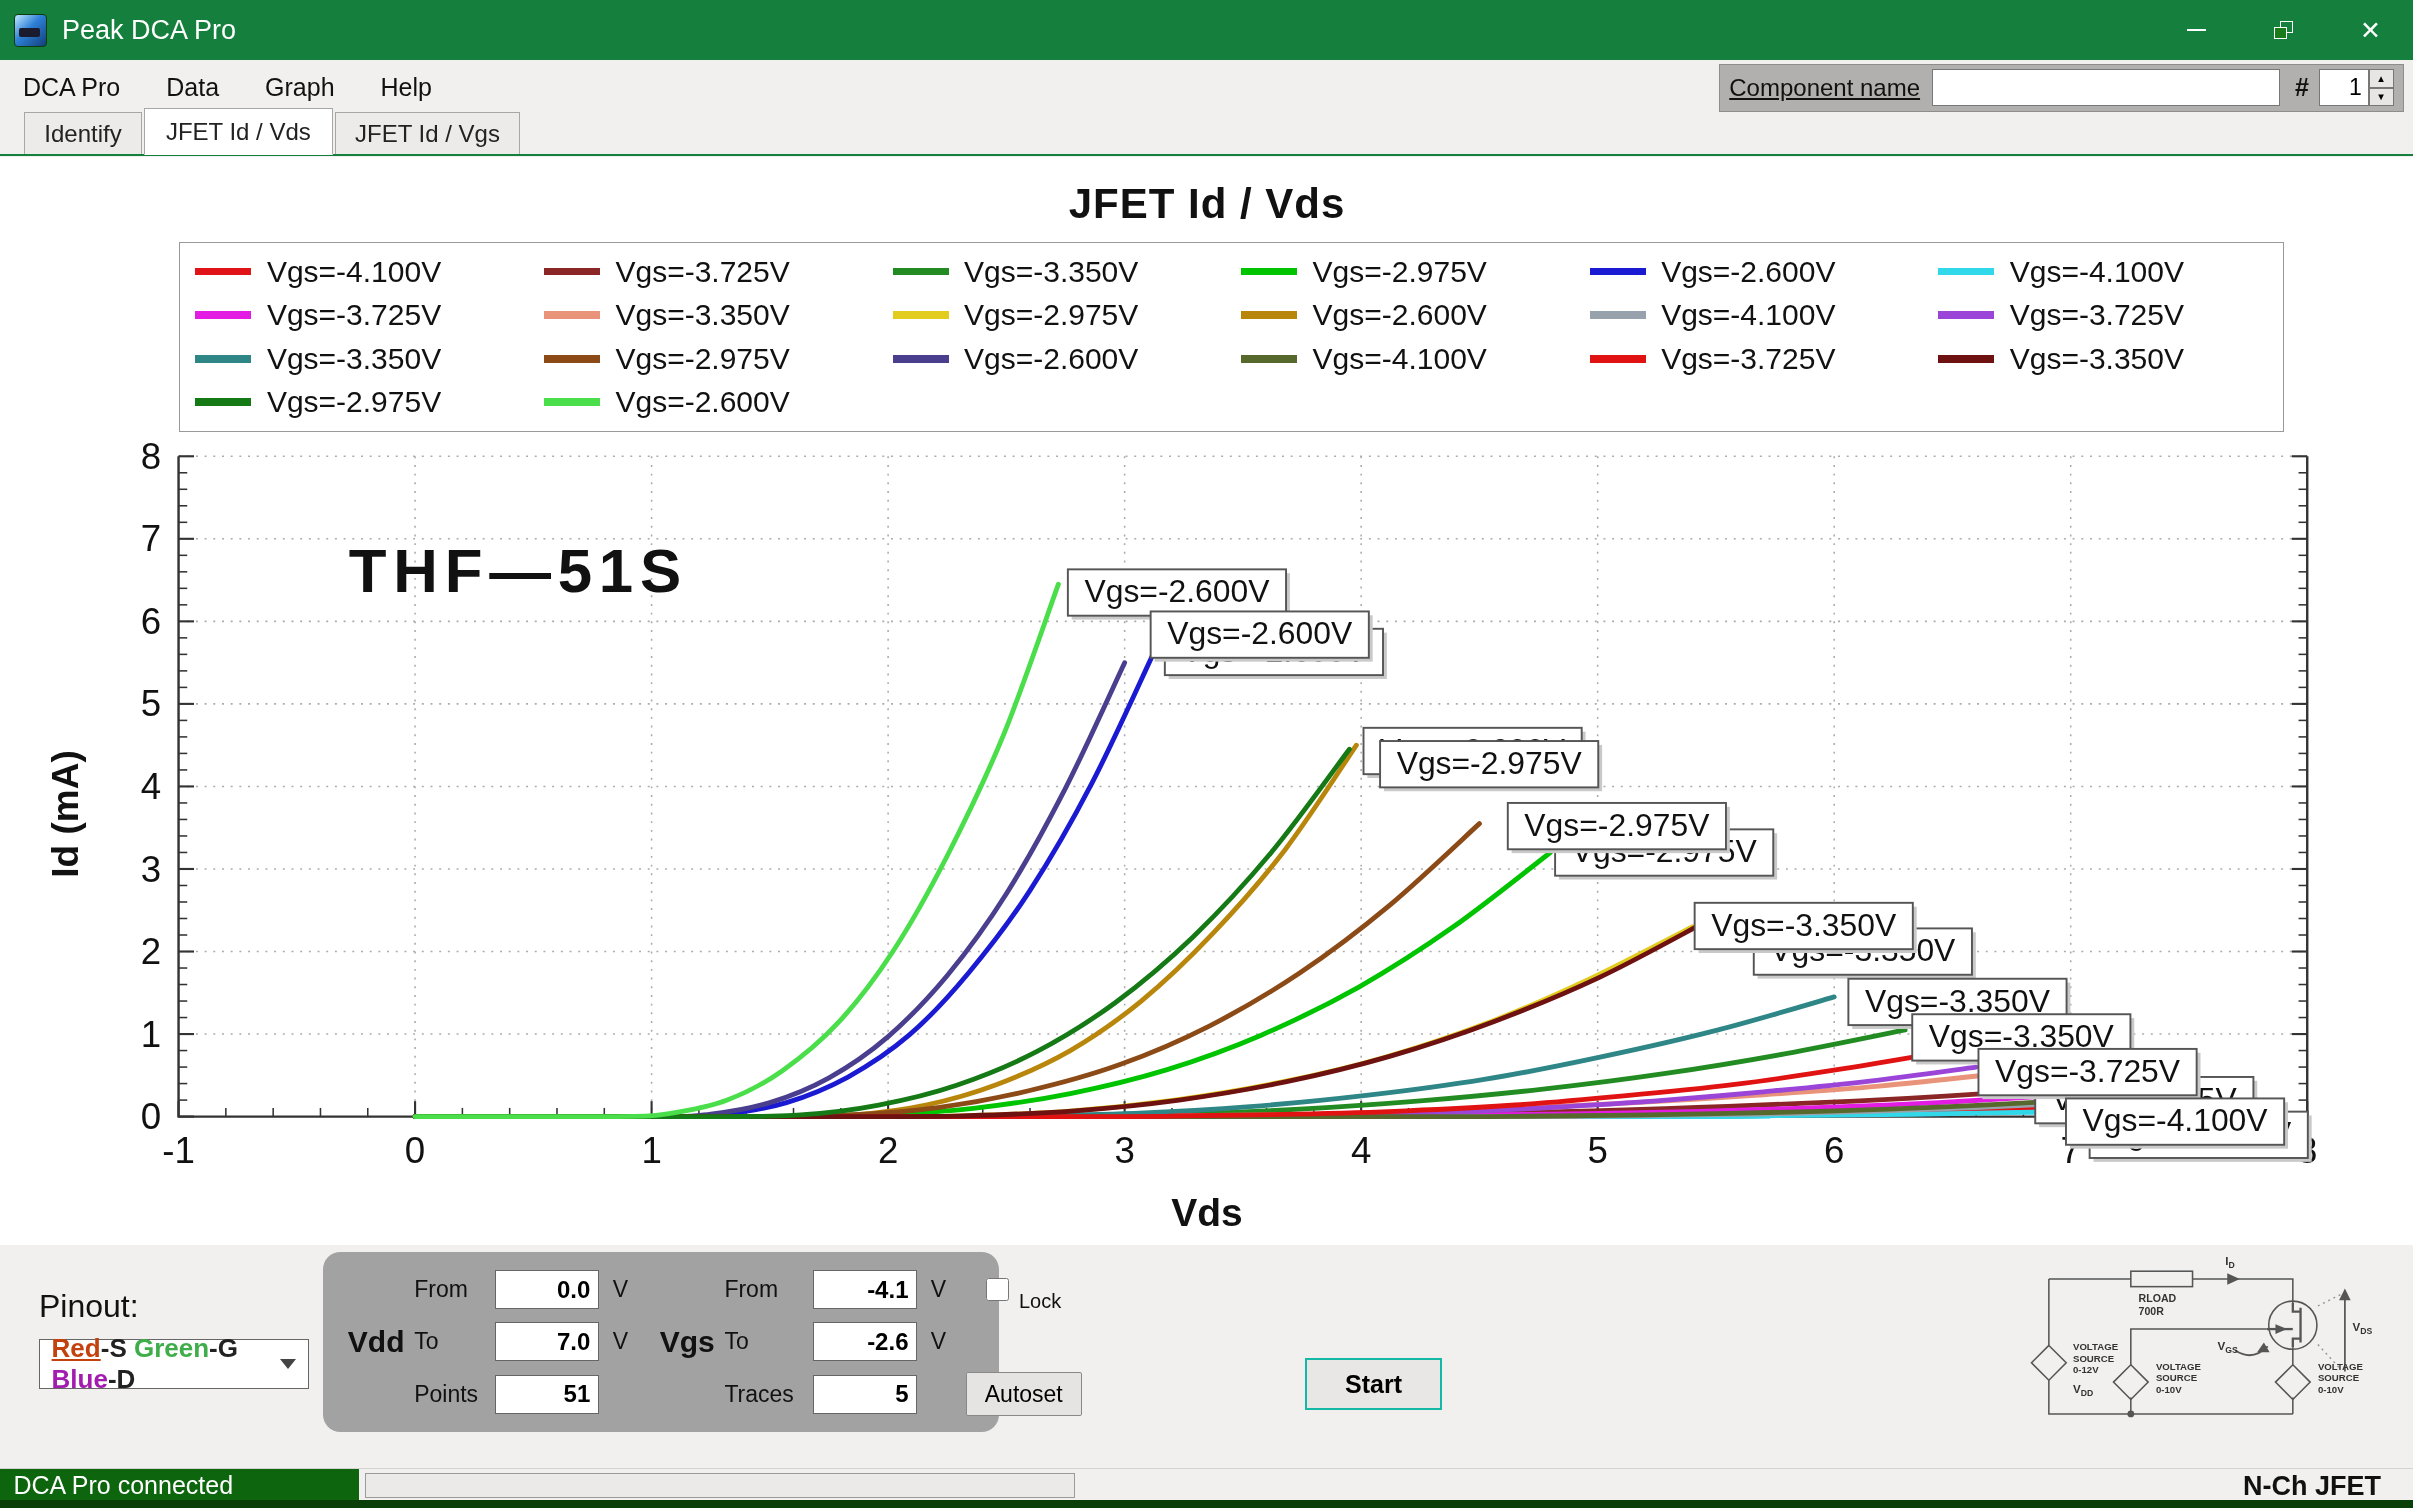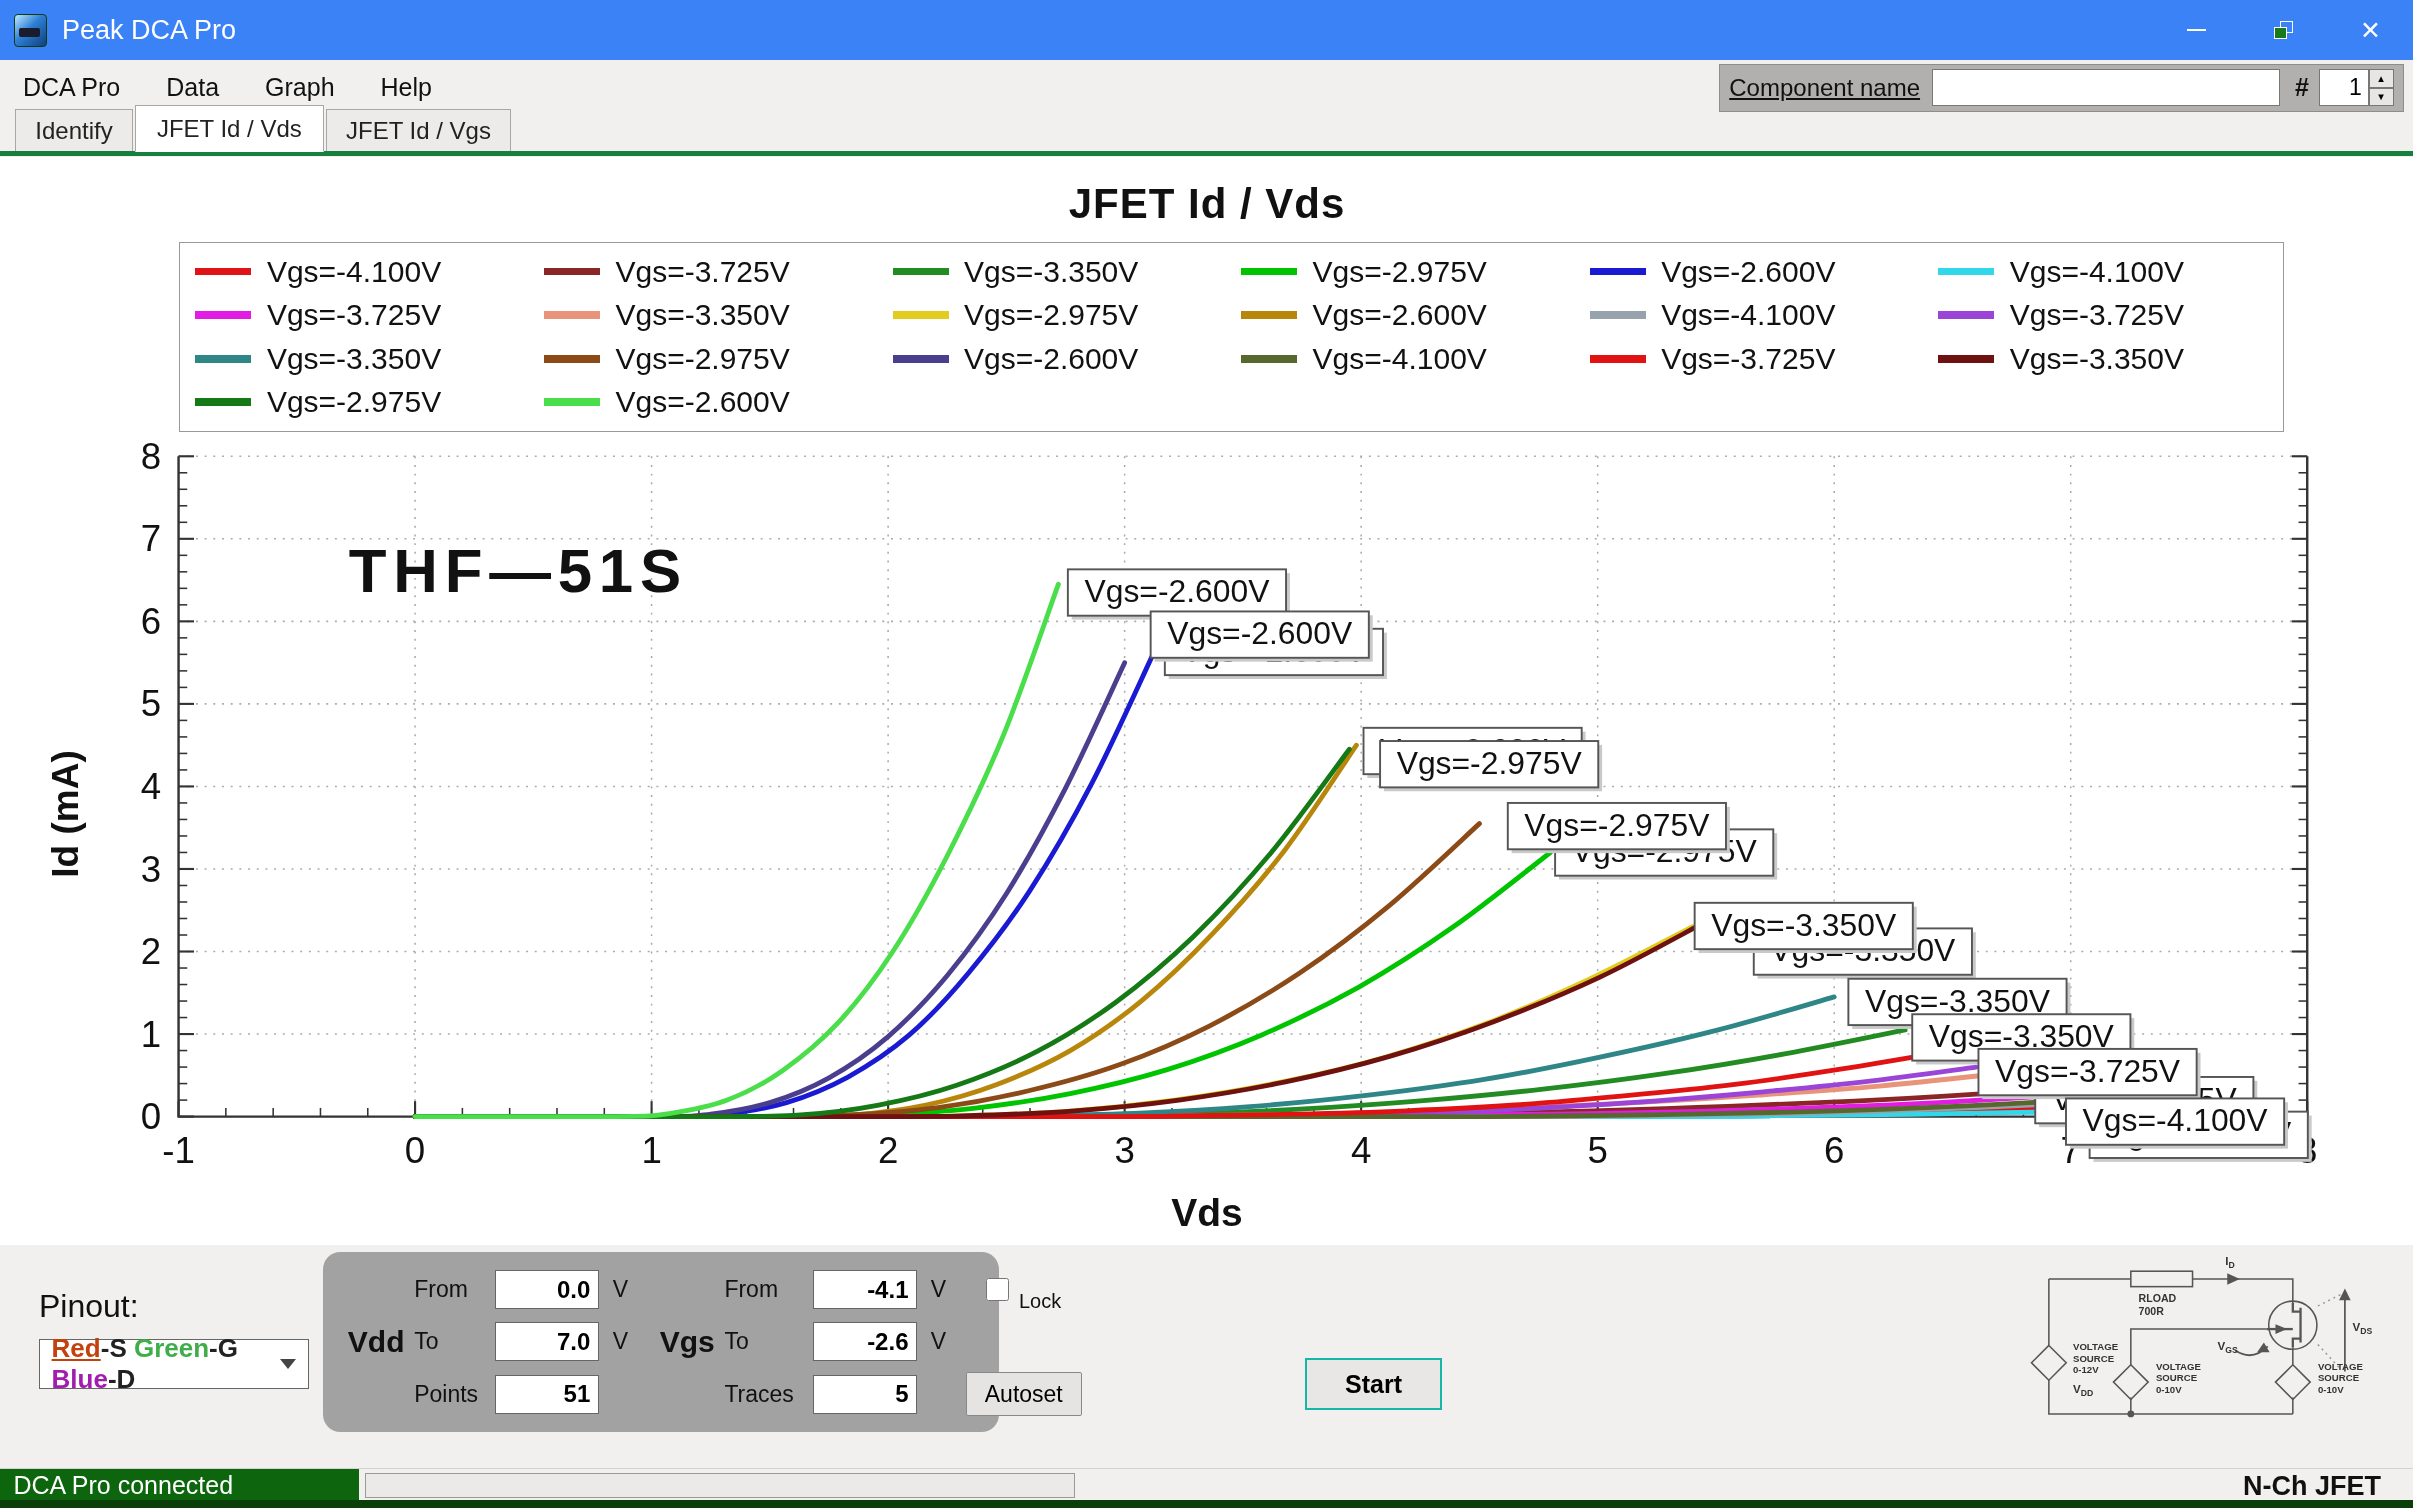--- a/index.html
+++ b/index.html
@@ -2,21 +2,21 @@
 <html><head>
 <meta charset="utf-8">
 <style>
   * { box-sizing: border-box; margin: 0; padding: 0; }
   html,body { background:#444; }
   .app {
     position:relative; width:2414px; height:1508px; overflow:hidden;
     background:#f1f0ee; font-family:"Liberation Sans", sans-serif; color:#111;
   }
   
-  .titlebar { position:absolute; top:0; left:0; width:100%; height:60px; background:#3b82f6; display:flex; align-items:center; }
+  .titlebar { position:absolute; top:0; left:0; width:100%; height:60px; background:#15803d; display:flex; align-items:center; }
   .app-icon { width:33px; height:33px; margin-left:13.5px; border-radius:3.9px;
     background:linear-gradient(135deg,#bfe9ff 0%,#2d7fd6 45%,#123f7a 100%); border:1px solid #0c3c0c; position:relative;}
   .app-icon::after{content:""; position:absolute; left:4.8px; top:13.5px; width:21px; height:8.7px; background:#1b1b2e; border-radius:1.9px;}
   .title-text { color:#fff; font-size:27px; margin-left:15.4px; }
   .winbtns { margin-left:auto; display:flex; height:100%; }
   .winbtn { width:87px; height:100%; display:flex; align-items:center; justify-content:center; color:#fff; font-size:25px; cursor:default; }
   .minglyph { width:19.3px; height:2.9px; background:#fff; display:inline-block; }
   .restore { position:relative; width:19.3px; height:17.4px; display:inline-block; }
   .restore i { position:absolute; right:0; top:0; width:13.5px; height:11.6px; border:1.9px solid #fff; display:block;}
   .restore b { position:absolute; left:0; bottom:0; width:13.5px; height:11.6px; border:1.9px solid #fff; background:#187a18; display:block;}
@@ -26,21 +26,21 @@
   .comp-panel { position:absolute; right:9.7px; top:3.9px; height:48px; background:#b2b0ae; border:1px solid #8f8d8b;
     display:flex; align-items:center; padding:0 9.7px; }
   .comp-label { font-size:24px; text-decoration:underline; margin-right:11.6px; white-space:nowrap; }
   .comp-input { width:348px; height:37px; border:1px solid #777; font-size:23px; padding:0 7.7px; background:#fff; }
   .hash { font-size:25px; font-weight:bold; margin:0 9.7px 0 15.4px; }
   .spinner { display:flex; align-items:stretch; height:37px; }
   .spin-input { width:50px; text-align:right; font-size:23px; border:1px solid #777; background:#fff; padding-right:5.8px;}
   .spin-btns { display:flex; flex-direction:column; }
   .spin-btns button { flex:1; width:25px; font-size:9.7px; line-height:1; border:1px solid #777; background:#e8e6e4; padding:0; }
   
-  .tabs { position:absolute; top:114px; left:0; width:100%; height:42px; border-bottom:5px solid #15803d; display:flex; align-items:flex-end; padding-left:15px; background:#f1f0ee;}
+  .tabs { position:absolute; top:114px; left:0; width:100%; height:42px; border-bottom:2px solid #15803d; display:flex; align-items:flex-end; padding-left:24px; background:#f1f0ee;}
   .tab { font-size:24px; padding:6.8px 19.3px 5.8px; border:1px solid #a9a7a5; border-bottom:none; background:#ecebe9; margin-right:1.9px; color:#222; }
   .tab.active { background:#fff; padding:9.7px 21px 7.7px; margin-bottom:-1px; border-bottom:1px solid #fff; }
   
   .main { position:absolute; top:157px; left:0; width:100%; height:1088px; background:#fff; }
   .chart-title { text-align:center; font-size:42px; font-weight:bold; padding-top:23px; height:85px; letter-spacing:1px;}
   .legend { margin-left:179px; width:2105px; border:1px solid #999; background:#fff;
     display:grid; grid-template-columns:repeat(6,1fr); padding:9.7px 5.8px; row-gap:5.8px; }
   .leg-item { display:flex; align-items:center; gap:15.4px; padding:1.9px 9.7px; }
   .leg-swatch { width:56px; height:7.7px; flex:none; }
   .leg-label { font-size:30px; color:#111; }

